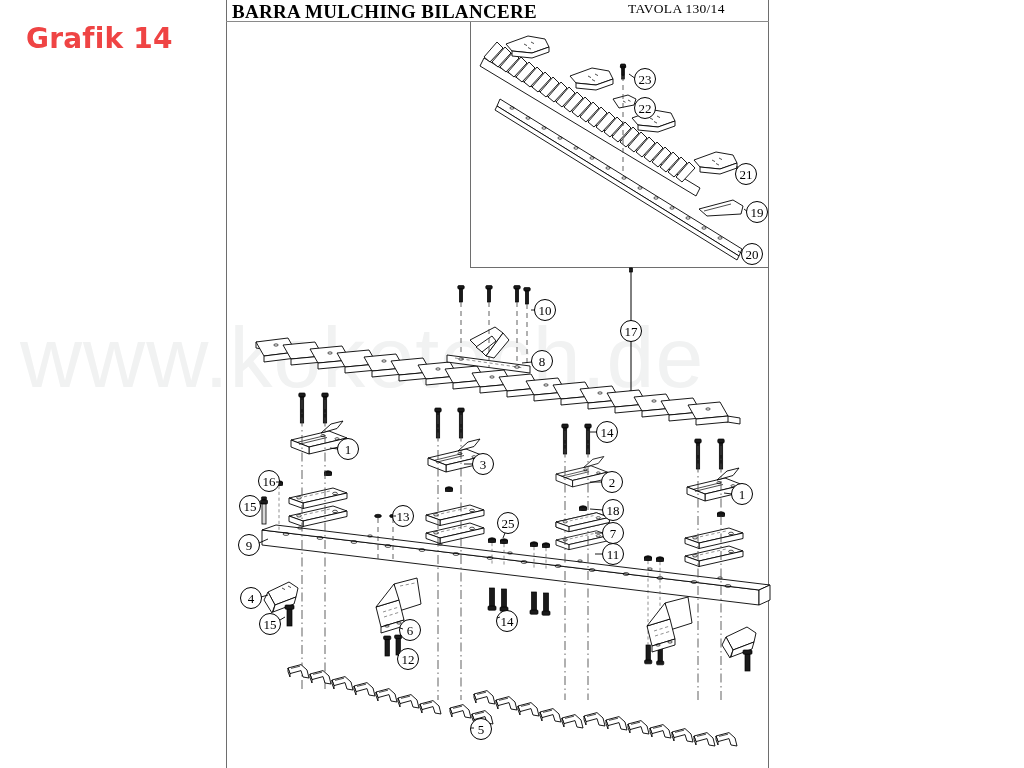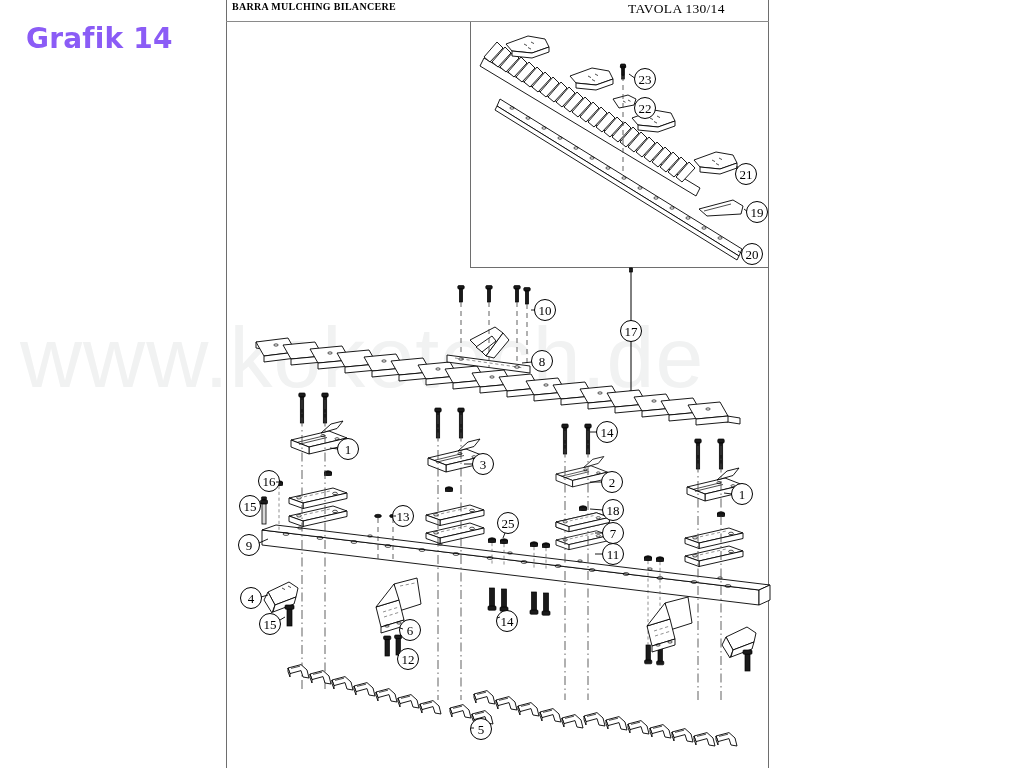--- a/index.html
+++ b/index.html
@@ -7,21 +7,21 @@
   body{
     width:1024px;height:768px;position:relative;overflow:hidden;
     font-family:"Liberation Sans",sans-serif;color:#000;
   }
   #page{position:absolute;left:0;top:0;width:1024px;height:768px;}
 
   
   .grafik-title{
     position:absolute;left:26px;top:22px;
     font-family:"DejaVu Sans",sans-serif;
-    font-size:28px;font-weight:700;letter-spacing:.2px;color:#8b5cf6;
+    font-size:28px;font-weight:700;letter-spacing:.2px;color:#ef4444;
     white-space:nowrap;
   }
 
   
   .watermark{
     position:absolute;left:20px;top:308px;width:990px;
     font-family:"Liberation Sans",sans-serif;
     font-size:86px;font-weight:400;letter-spacing:1px;
     color:#f1f2f2;white-space:nowrap;user-select:none;
     pointer-events:none;z-index:1;
@@ -33,21 +33,21 @@
     border-left:1.3px solid #6e6e6e;border-right:1.3px solid #6e6e6e;
     box-sizing:border-box;z-index:2;
   }
   .header-rule{
     position:absolute;left:226px;top:21px;width:543px;height:0;
     border-top:1.6px solid #8a8a8a;z-index:3;
   }
   .hdr-title{
     position:absolute;top:1px;left:232px;
     font-family:"Liberation Serif",serif;font-weight:700;
-    font-size:10px;letter-spacing:.3px;white-space:nowrap;z-index:4;
+    font-size:19px;letter-spacing:.3px;white-space:nowrap;z-index:4;
   }
   .hdr-tavola{
     position:absolute;top:1px;left:628px;
     font-family:"Liberation Serif",serif;font-weight:400;
     font-size:13.5px;letter-spacing:.3px;white-space:nowrap;z-index:4;
   }
 
   
   .inset-box{
     position:absolute;left:470px;top:22px;width:299px;height:246px;

